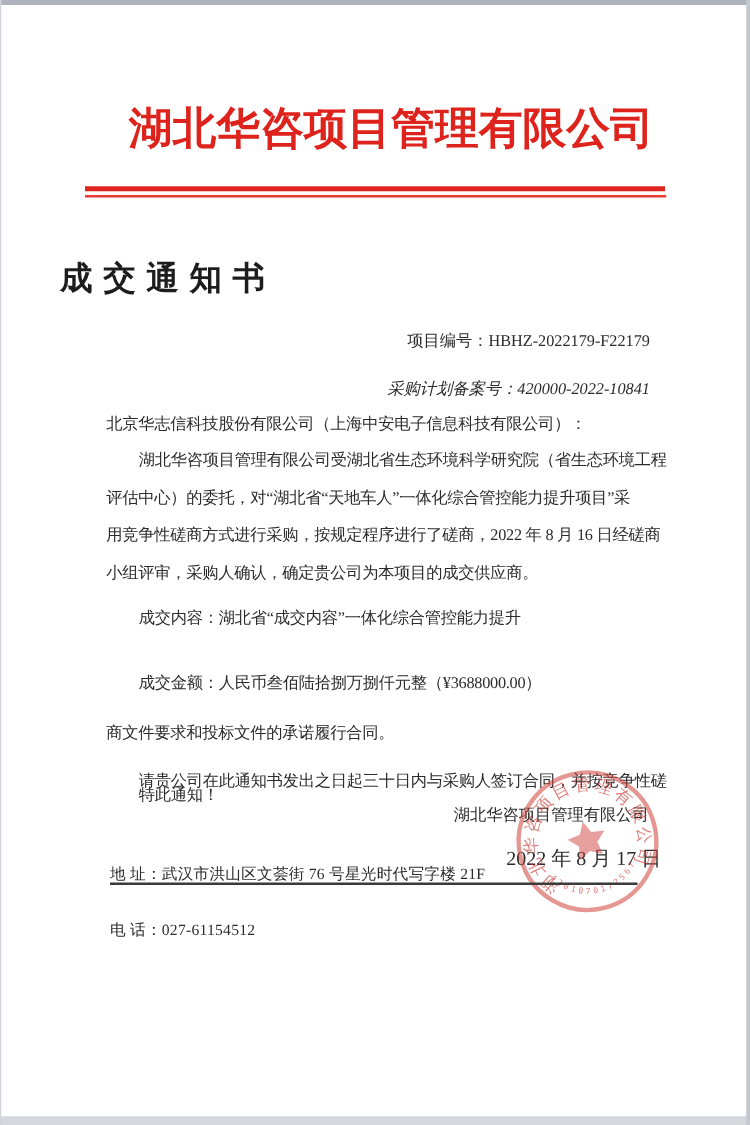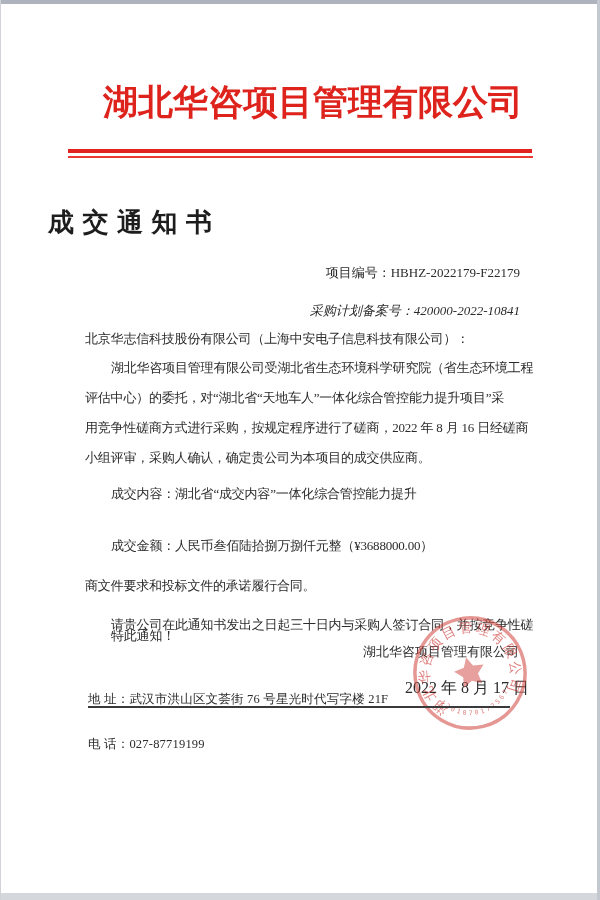--- a/index.html
+++ b/index.html
@@ -102,13 +102,13 @@
   <text font-size="13.5" fill="rgba(200,50,45,0.62)" font-family="Liberation Serif, serif" letter-spacing="1">
     <textPath href="#sealTopArc" startOffset="0" textLength="190">湖北华咨项目管理有限公司</textPath>
   </text>
   <text font-size="6.5" fill="rgba(200,50,45,0.62)" font-family="DejaVu Sans Mono, monospace">
     <textPath href="#sealBottomArc" startOffset="4" textLength="80">4201070172567</textPath>
   </text>
 </svg>
 
 <div class="abs footer-divider"></div>
 <div class="abs footer-line footer-address">地 址：武汉市洪山区文荟街 76 号星光时代写字楼 21F</div>
-<div class="abs footer-line footer-phone">电 话：027-87719199</div>
+<div class="abs footer-line footer-phone">电 话：027-61154512</div>
 
 </body></html>

